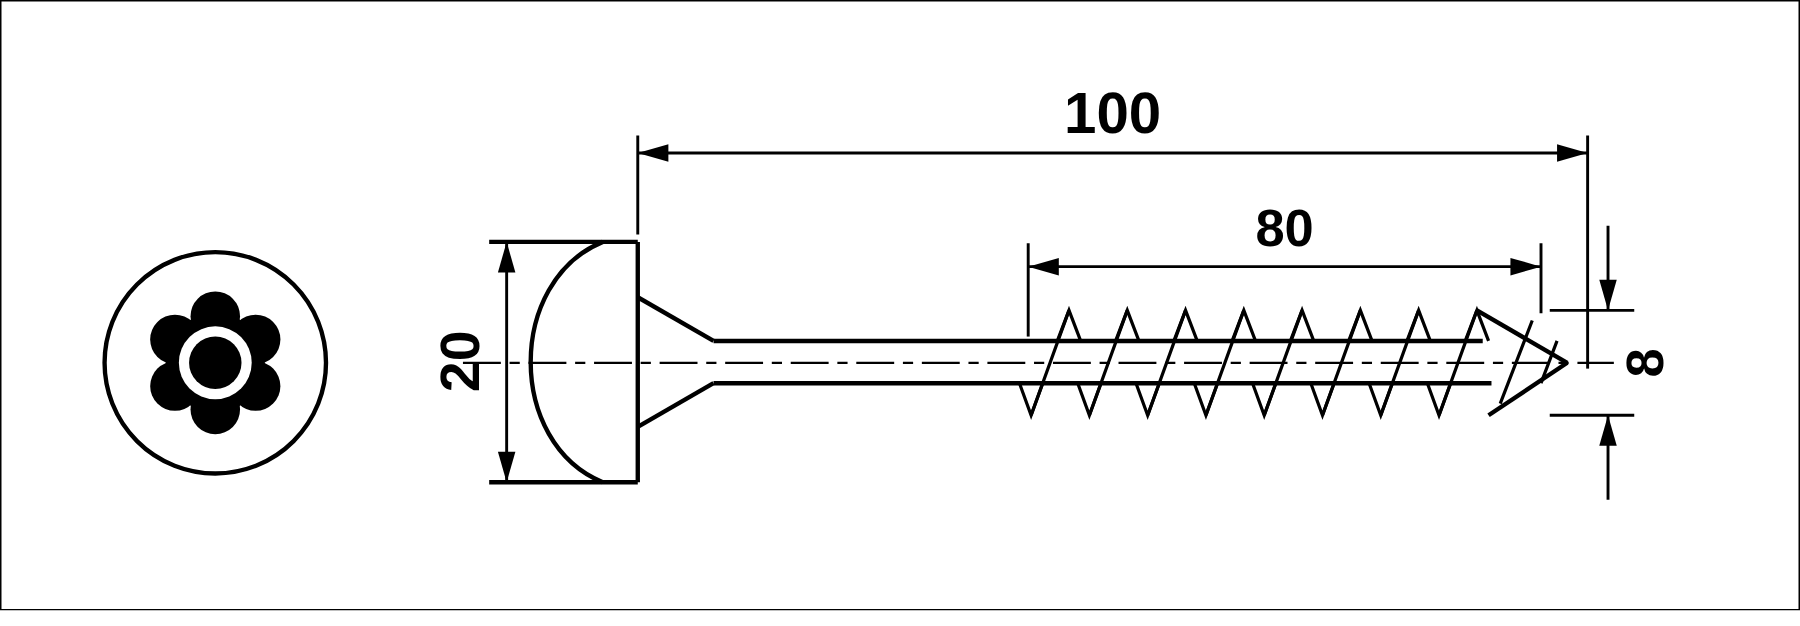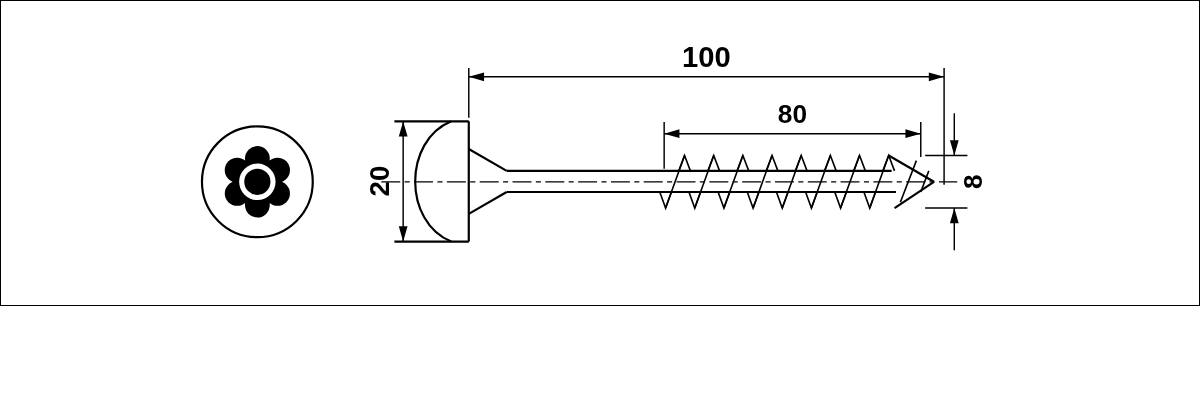--- a/index.html
+++ b/index.html
@@ -1,17 +1,17 @@
 <!DOCTYPE html>
 <html><head>
 <meta charset="utf-8">
 <style>
   html,body{margin:0;padding:0;background:#ffffff;}
   .frame{
-    width:1200px;height:306px;
+    width:1200px;height:407px;
     box-sizing:border-box;
     border:1px solid #000;
     background:#fff;
     position:relative;
     font-family:"Liberation Sans",sans-serif;
   }
   svg{display:block;width:100%;height:100%;}
   .ln{stroke:#000;fill:none;stroke-width:3;}
   .ln2{stroke:#000;fill:none;stroke-width:2.2;}
   .dimln{stroke:#000;fill:none;stroke-width:2;}

